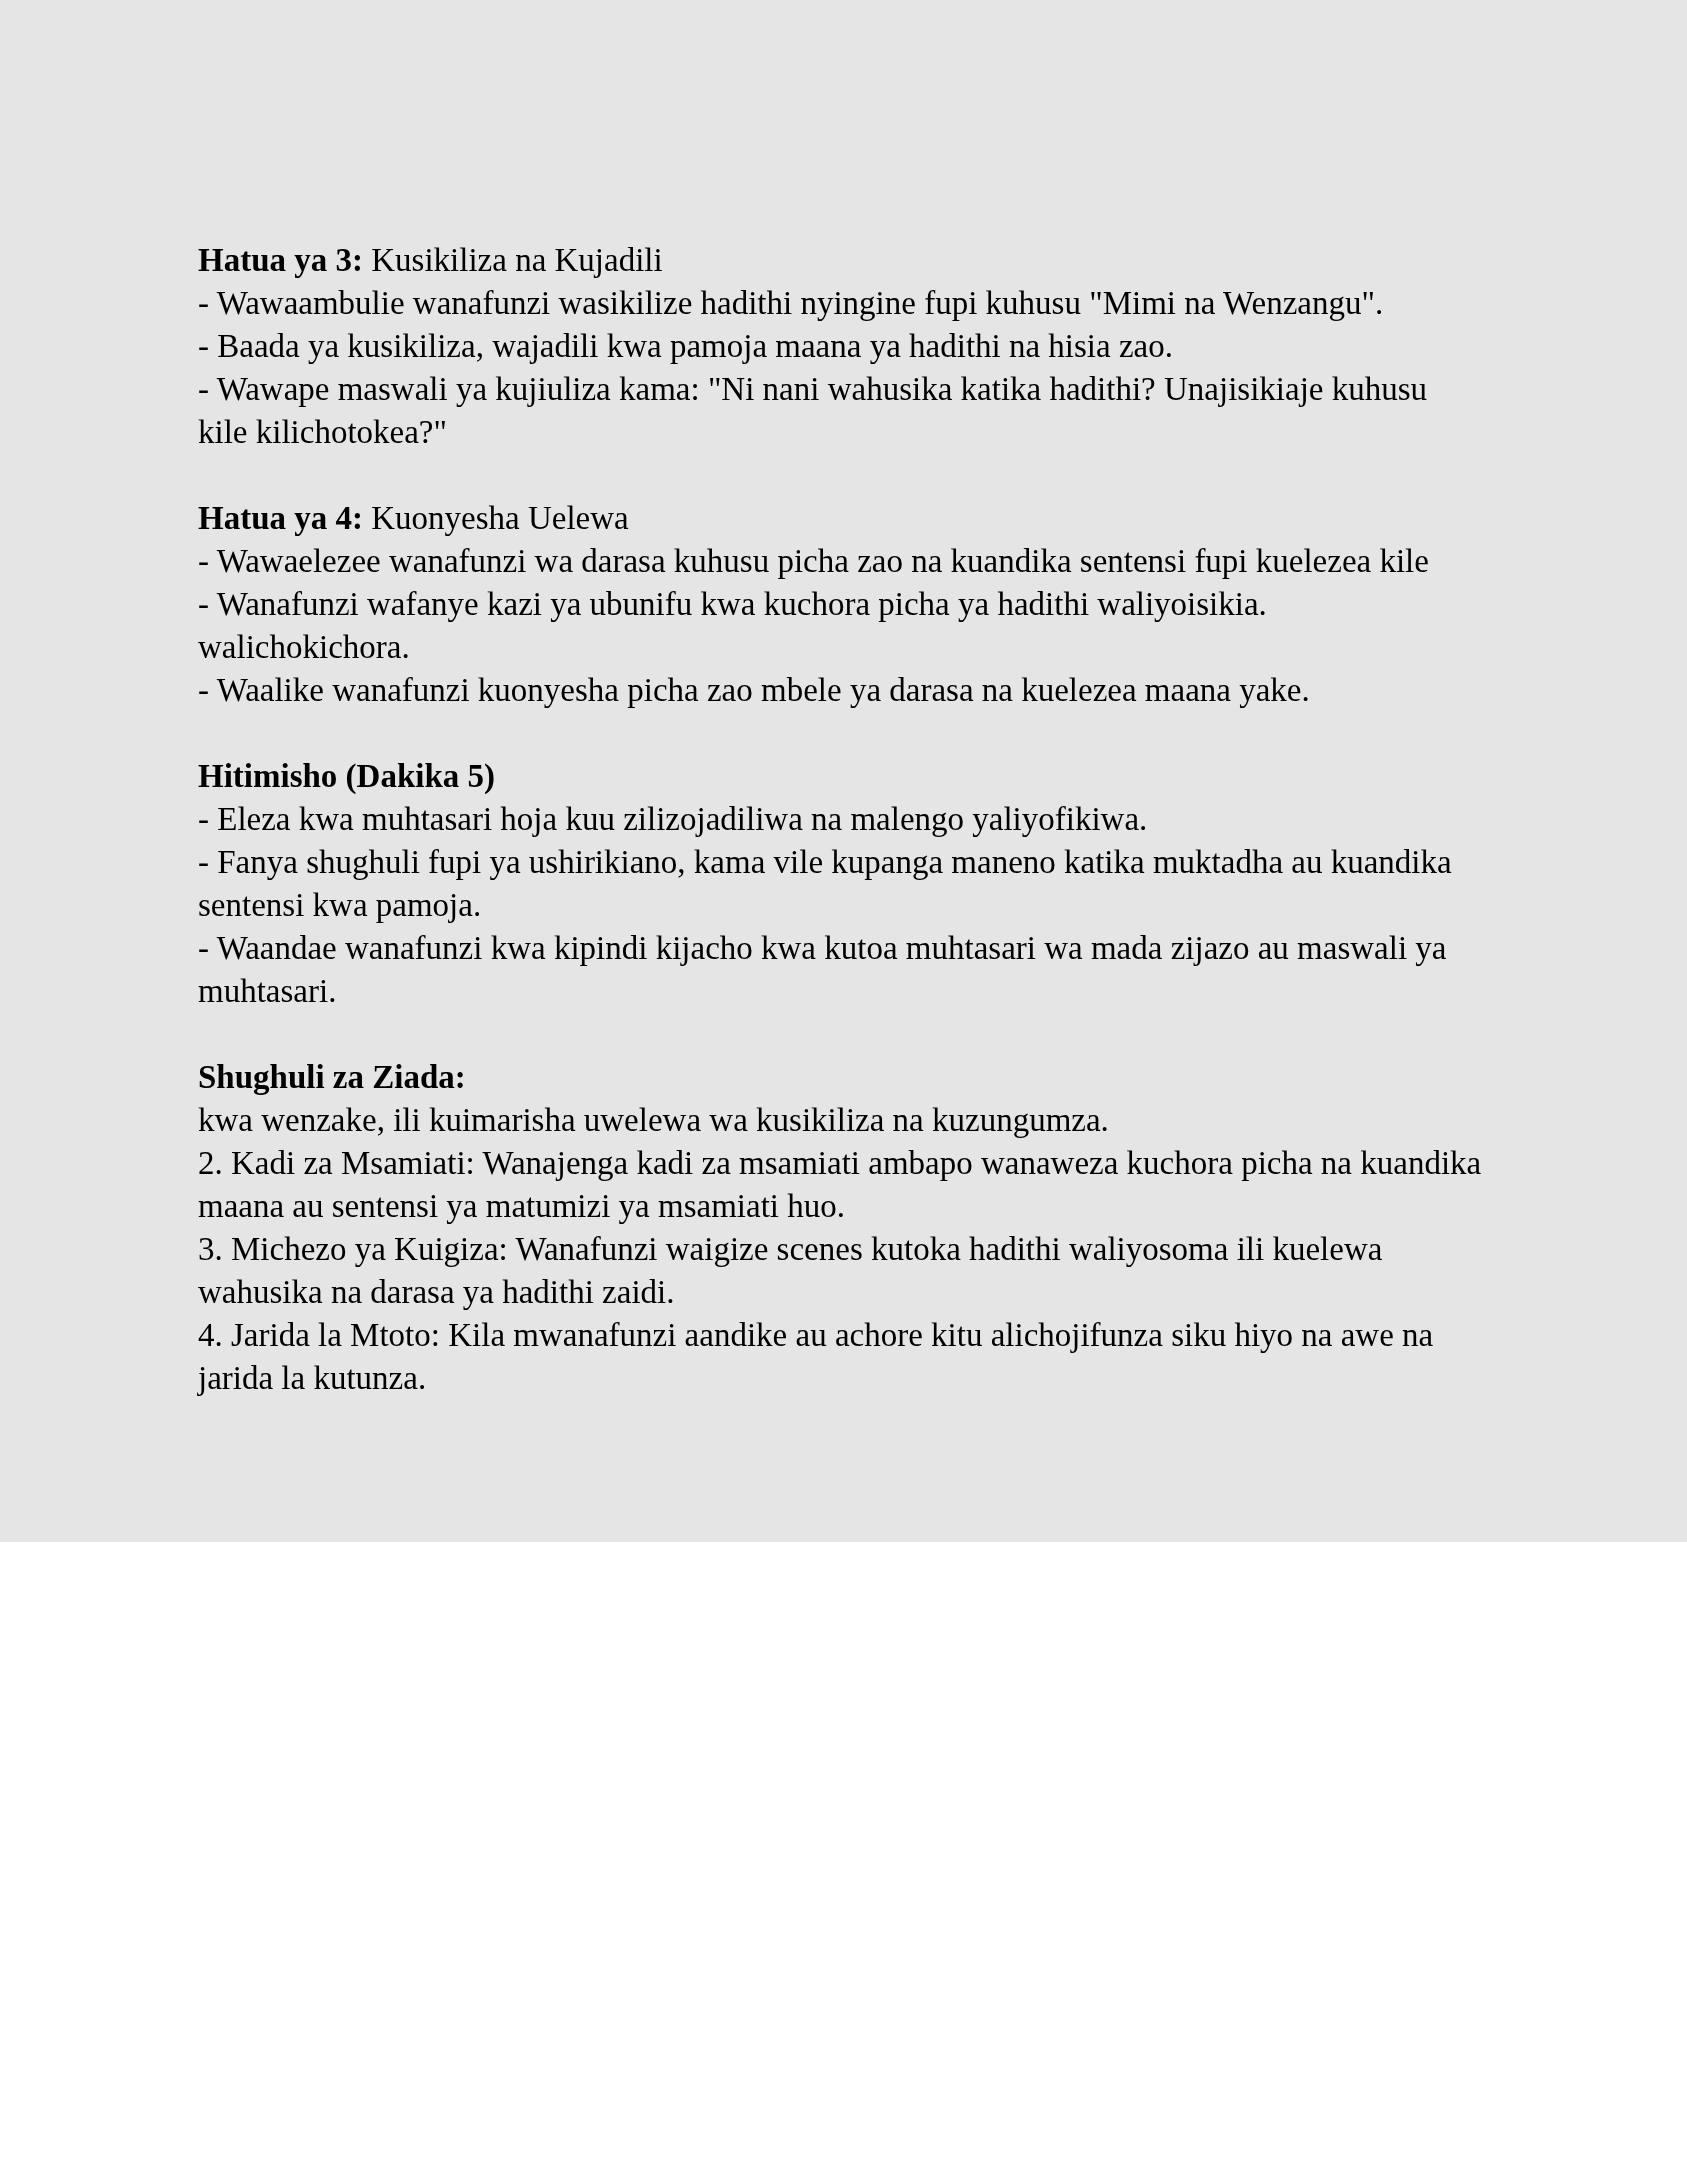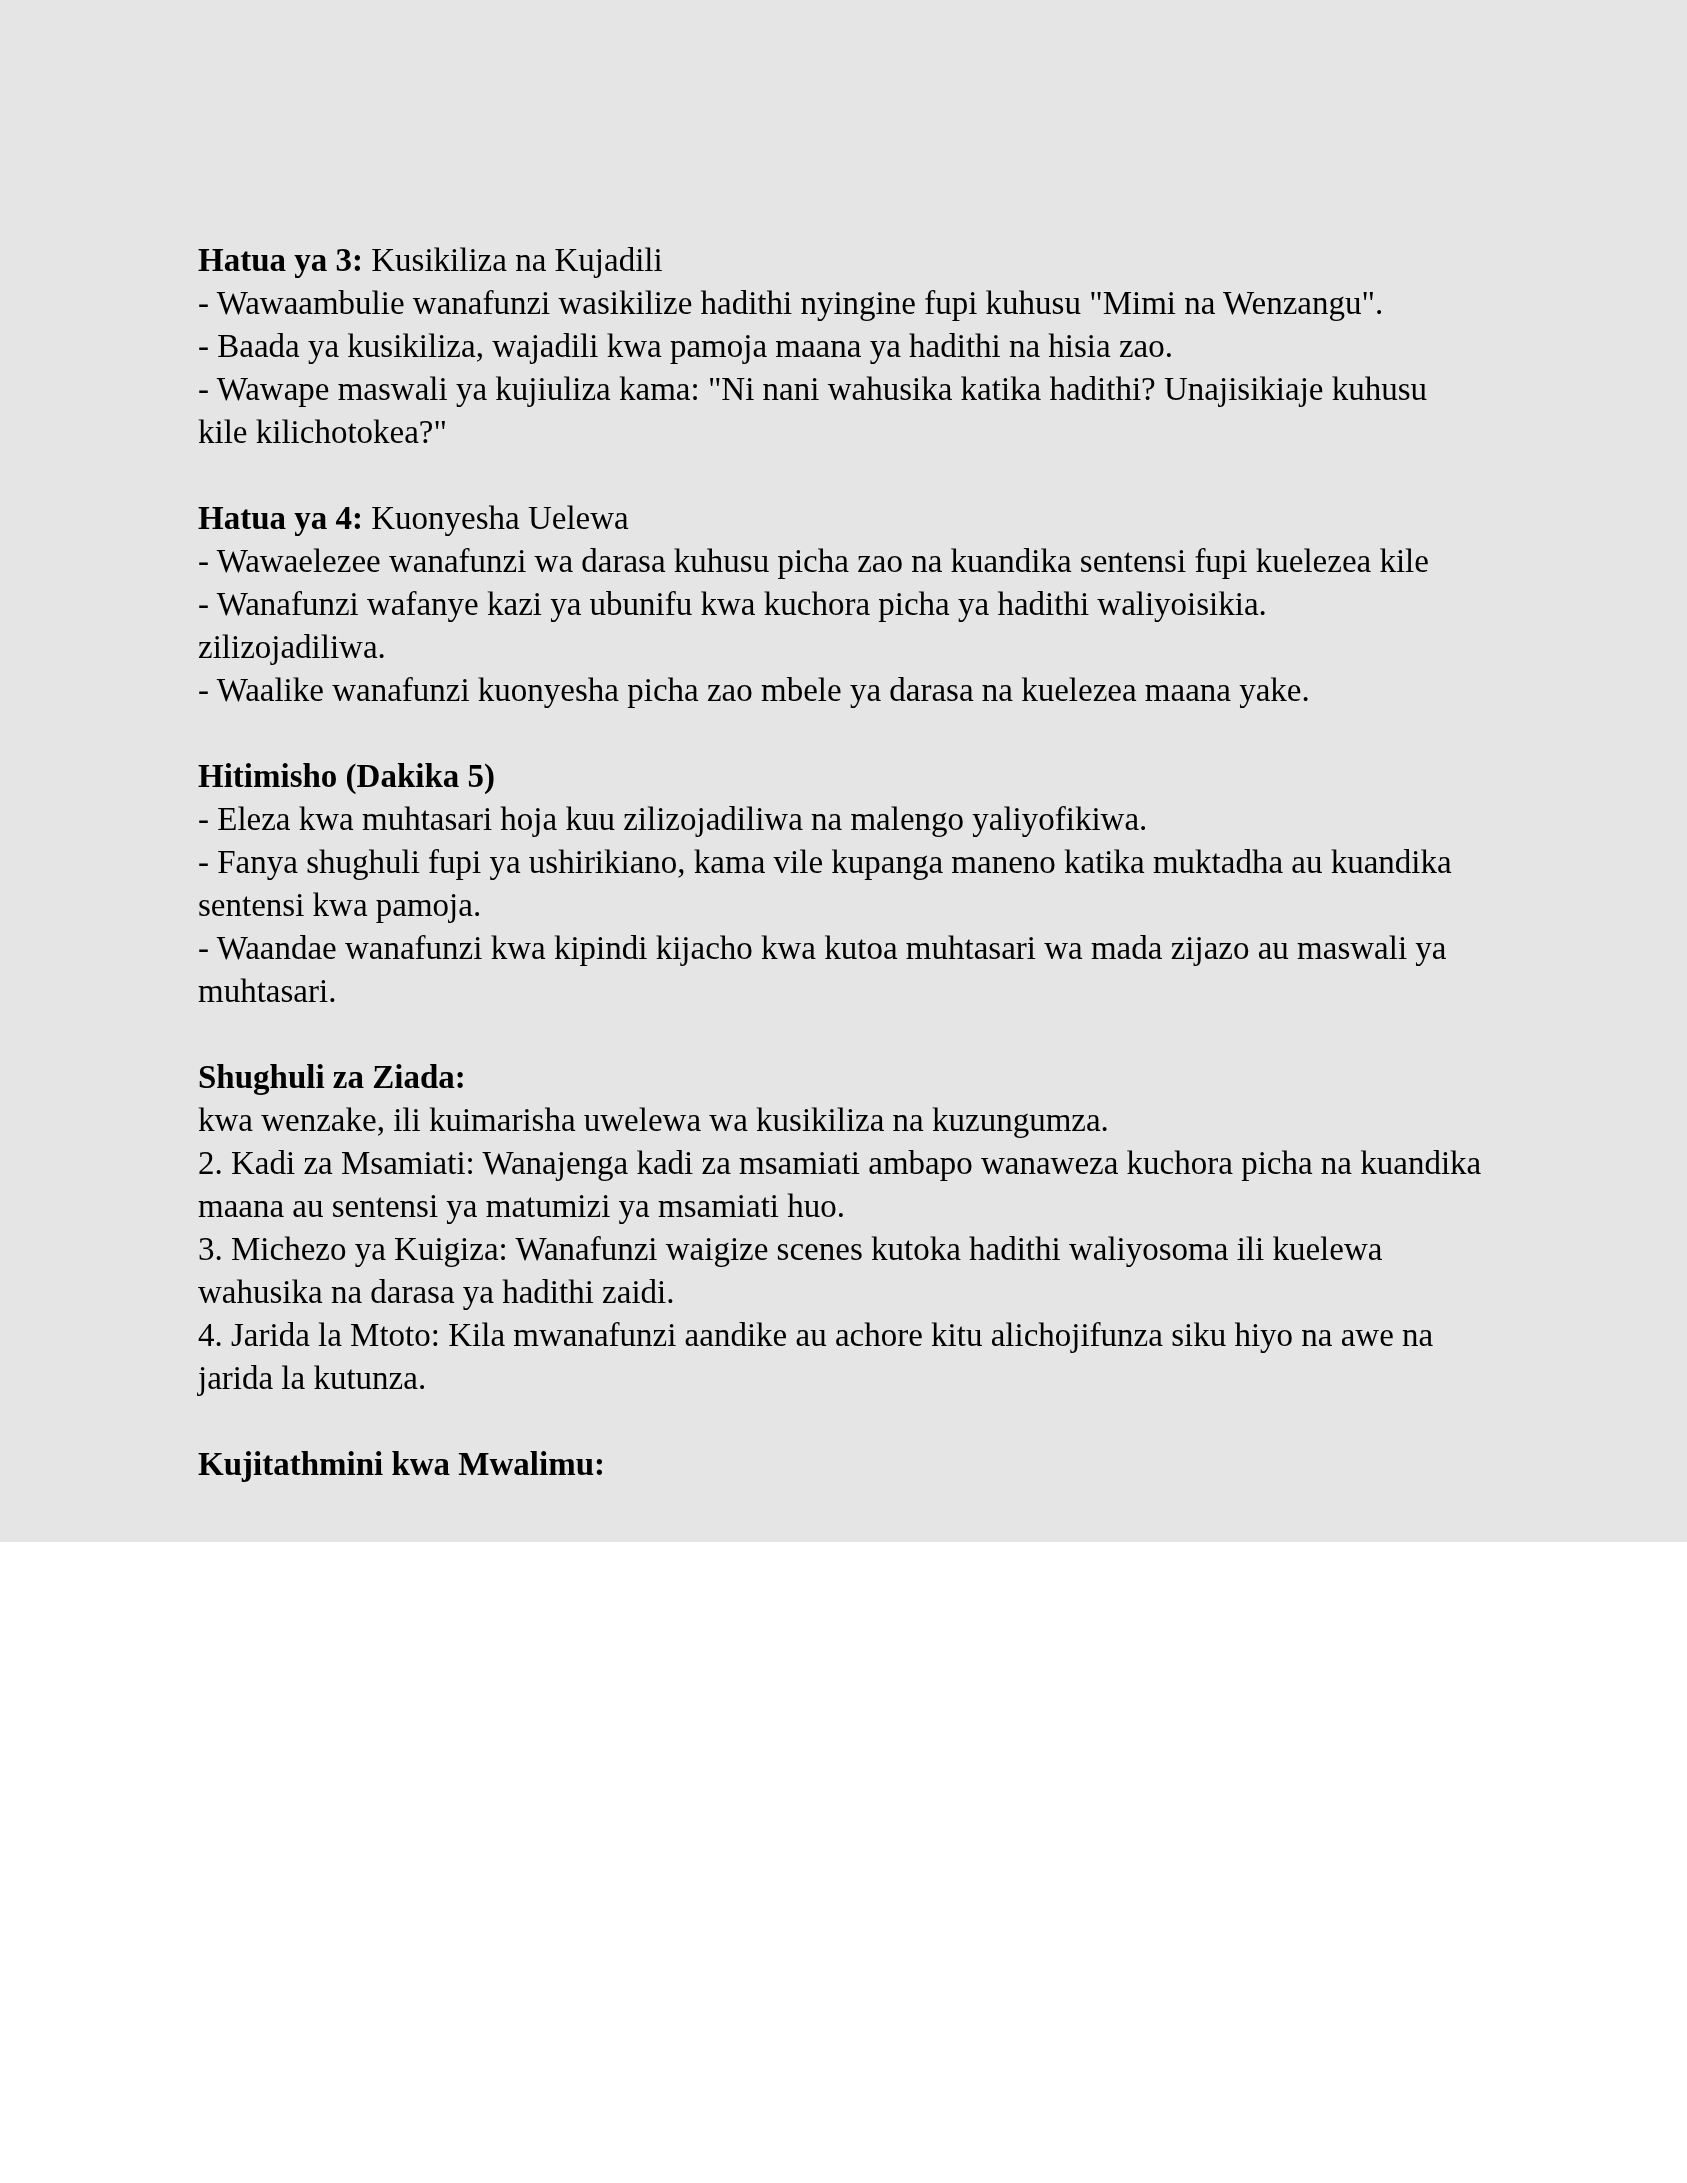--- a/index.html
+++ b/index.html
@@ -50,21 +50,21 @@
           <div class="line">- Wawape maswali ya kujiuliza kama: "Ni nani wahusika katika hadithi? Unajisikiaje kuhusu</div>
           <div class="line">kile kilichotokea?"</div>
         </div>
   </section>
 
   <section class="doc-section">
     <div class="line heading"><span class="heading-bold">Hatua ya 4:</span><span class="heading-normal"> Kuonyesha Uelewa</span></div>
     <div>
           <div class="line">- Wawaelezee wanafunzi wa darasa kuhusu picha zao na kuandika sentensi fupi kuelezea kile</div>
           <div class="line">- Wanafunzi wafanye kazi ya ubunifu kwa kuchora picha ya hadithi waliyoisikia.</div>
-          <div class="line">zilizojadiliwa.</div>
+          <div class="line">walichokichora.</div>
           <div class="line">- Waalike wanafunzi kuonyesha picha zao mbele ya darasa na kuelezea maana yake.</div>
         </div>
   </section>
 
   <section class="doc-section">
     <div class="line heading"><span class="heading-bold">Hitimisho (Dakika 5)</span><span class="heading-normal"></span></div>
     <div>
           <div class="line">- Eleza kwa muhtasari hoja kuu zilizojadiliwa na malengo yaliyofikiwa.</div>
           <div class="line">- Fanya shughuli fupi ya ushirikiano, kama vile kupanga maneno katika muktadha au kuandika</div>
           <div class="line">sentensi kwa pamoja.</div>
@@ -79,19 +79,15 @@
           <div class="line">kwa wenzake, ili kuimarisha uwelewa wa kusikiliza na kuzungumza.</div>
           <div class="line">2. Kadi za Msamiati: Wanajenga kadi za msamiati ambapo wanaweza kuchora picha na kuandika</div>
           <div class="line">maana au sentensi ya matumizi ya msamiati huo.</div>
           <div class="line">3. Michezo ya Kuigiza: Wanafunzi waigize scenes kutoka hadithi waliyosoma ili kuelewa</div>
           <div class="line">wahusika na darasa ya hadithi zaidi.</div>
           <div class="line">4. Jarida la Mtoto: Kila mwanafunzi aandike au achore kitu alichojifunza siku hiyo na awe na</div>
           <div class="line">jarida la kutunza.</div>
         </div>
   </section>
 
-  <section class="doc-section">
-    <div class="line heading"><span class="heading-bold">Kujitathmini kwa Mwalimu:</span><span class="heading-normal"></span></div>
-    <div></div>
-  </section>
 </main>
 </div>
 
 
 </body></html>

